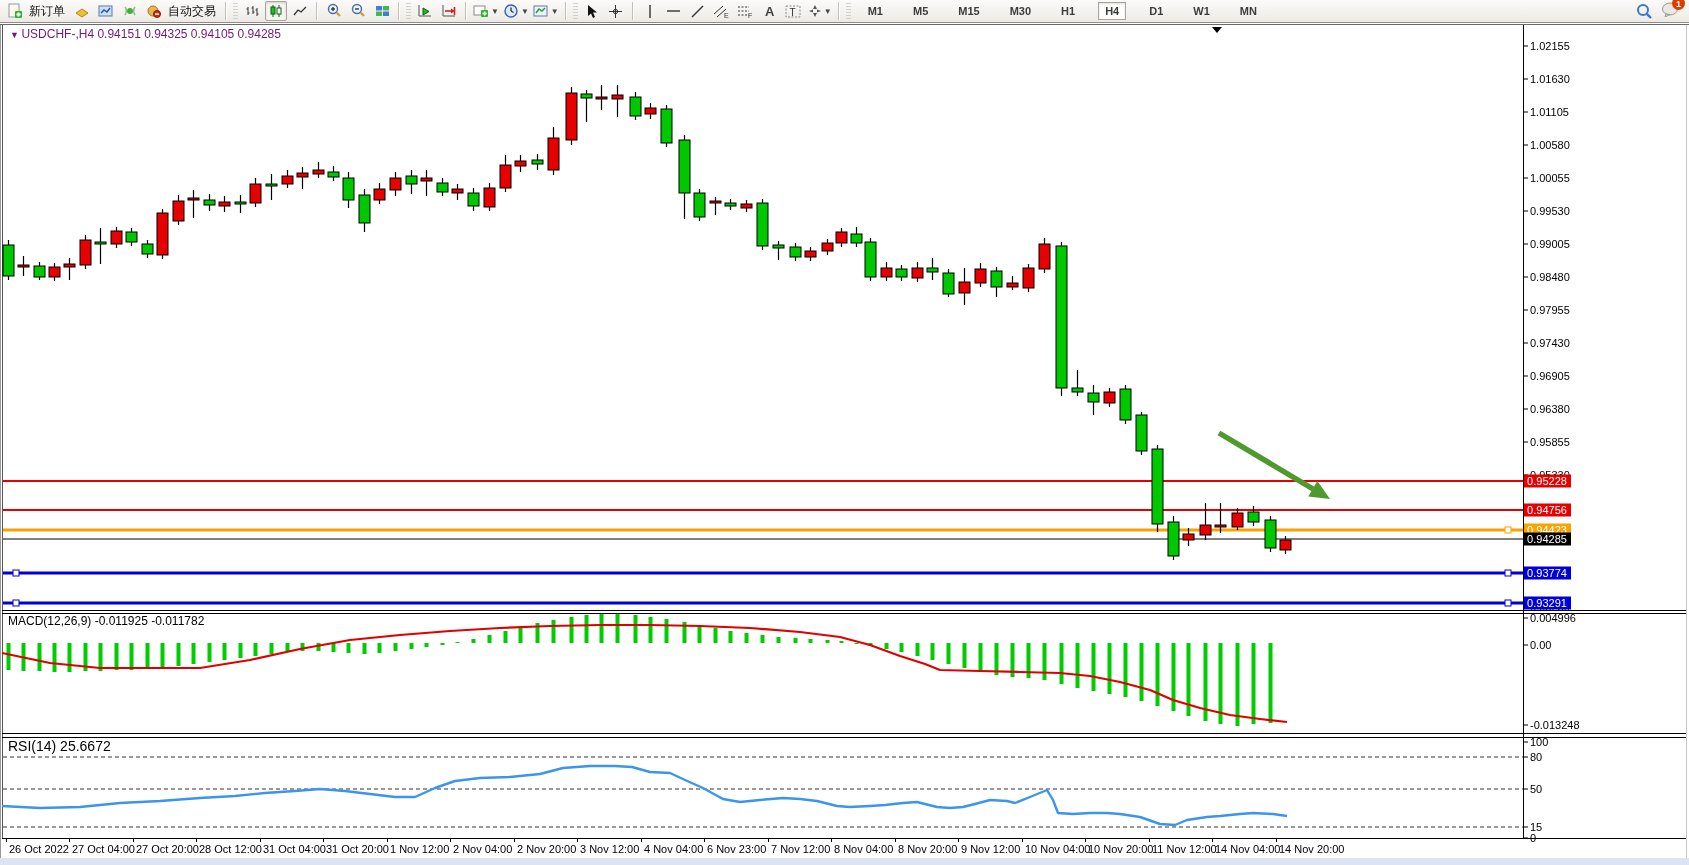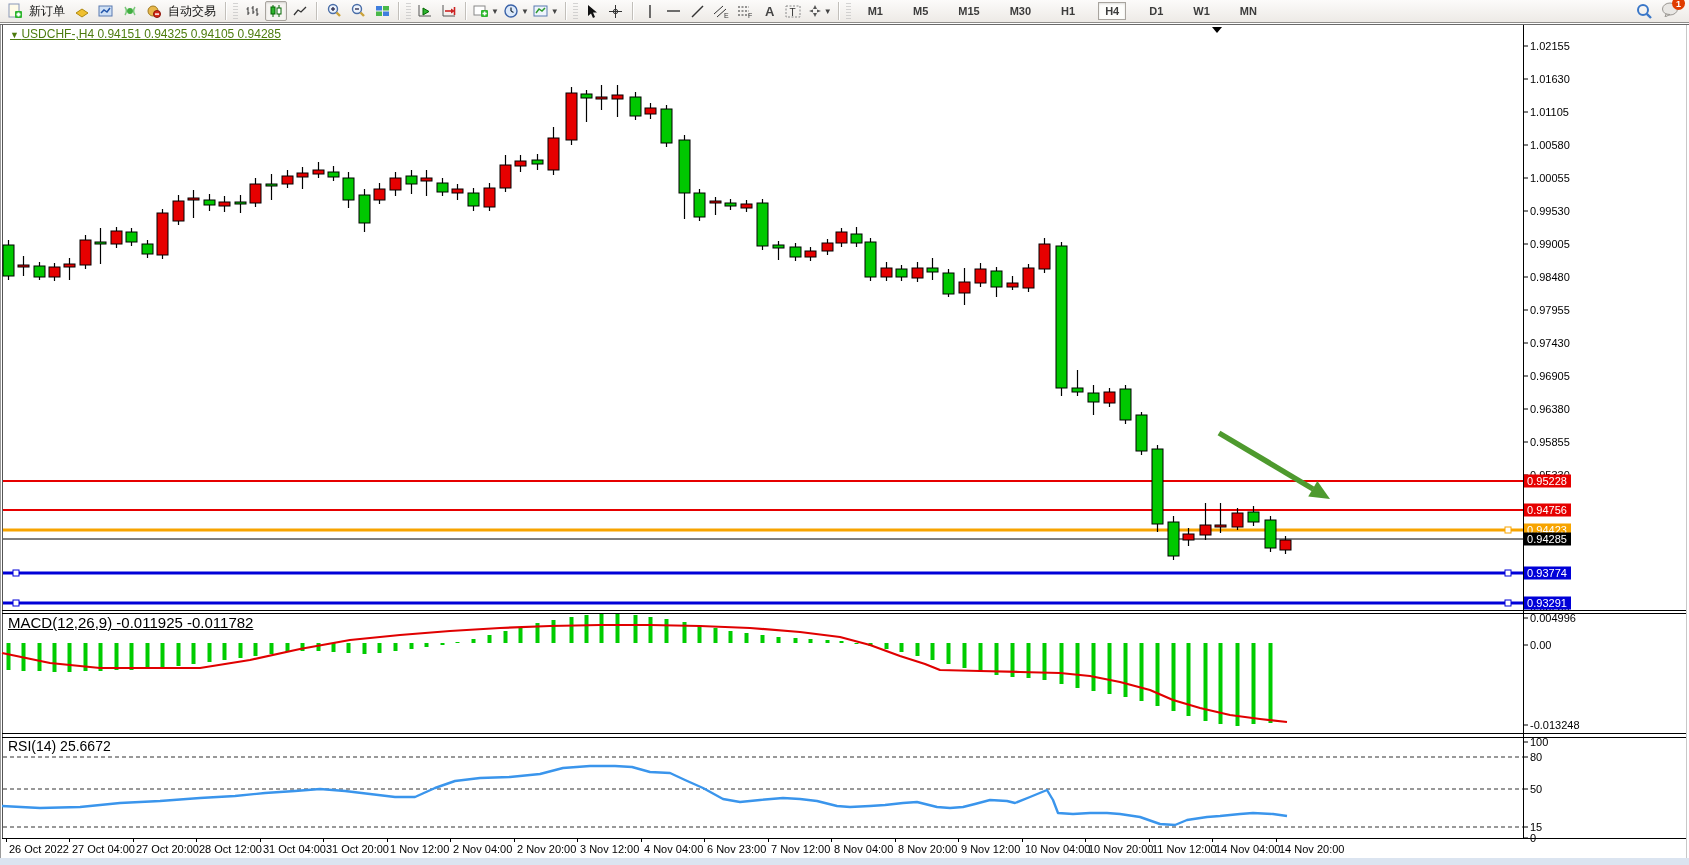--- a/index.html
+++ b/index.html
@@ -12,22 +12,22 @@
   .tbtn.pressed{background:#f6f4f1;border-color:#a8a49e;box-shadow:inset 0 1px 2px rgba(0,0,0,.15);}
   .tlabel{font-size:12px;color:#111;padding:0 5px 0 2px;white-space:nowrap;}
   .sep{width:1px;height:18px;background:#c2bfba;border-right:1px solid #fff;margin:0 4px;}
   .car{font-size:8px;color:#444;margin-left:2px;}
   .tf{font-size:11px;font-weight:bold;color:#3c3c3c;padding:2px 6px;margin:8px;border:1px solid transparent;}
   .tf.active{background:#fdfdfb;border-color:#a8a49e;box-shadow:inset 0 1px 2px rgba(0,0,0,.12);}
   #rightIcons{margin-left:auto;margin-right:10px;display:flex;align-items:center;gap:8px;}
   .badge{position:absolute;top:-4px;right:-6px;background:#e03c00;color:#fff;border-radius:50%;
     width:13px;height:13px;font-size:9px;display:flex;align-items:center;justify-content:center;font-weight:bold;}
   #chartArea{position:absolute;top:0;left:0;width:1689px;height:865px;}
-  #title{position:absolute;top:27px;left:10px;font-size:12px;color:#4d7c0f;z-index:3;white-space:nowrap;text-decoration:underline;}
-  #macdLabel{position:absolute;top:614px;left:8px;font-size:15px;color:#000;z-index:3;text-decoration:underline;}
+  #title{position:absolute;top:27px;left:10px;font-size:12px;color:#701a75;z-index:3;white-space:nowrap;}
+  #macdLabel{position:absolute;top:614px;left:8px;font-size:12px;color:#000;z-index:3;}
   #rsiLabel{position:absolute;top:738px;left:8px;font-size:14px;color:#000;z-index:3;}
   svg text{font-family:"Liberation Sans",sans-serif;}
 </style>
 </head>
 <body>
 
 <div id="chartArea">
   <svg id="chart" width="1689" height="865">
       <rect x="0" y="24" width="1689" height="834" fill="#fff"></rect>
       <rect x="0" y="858" width="1689" height="7" fill="#dbe4f0"></rect>

